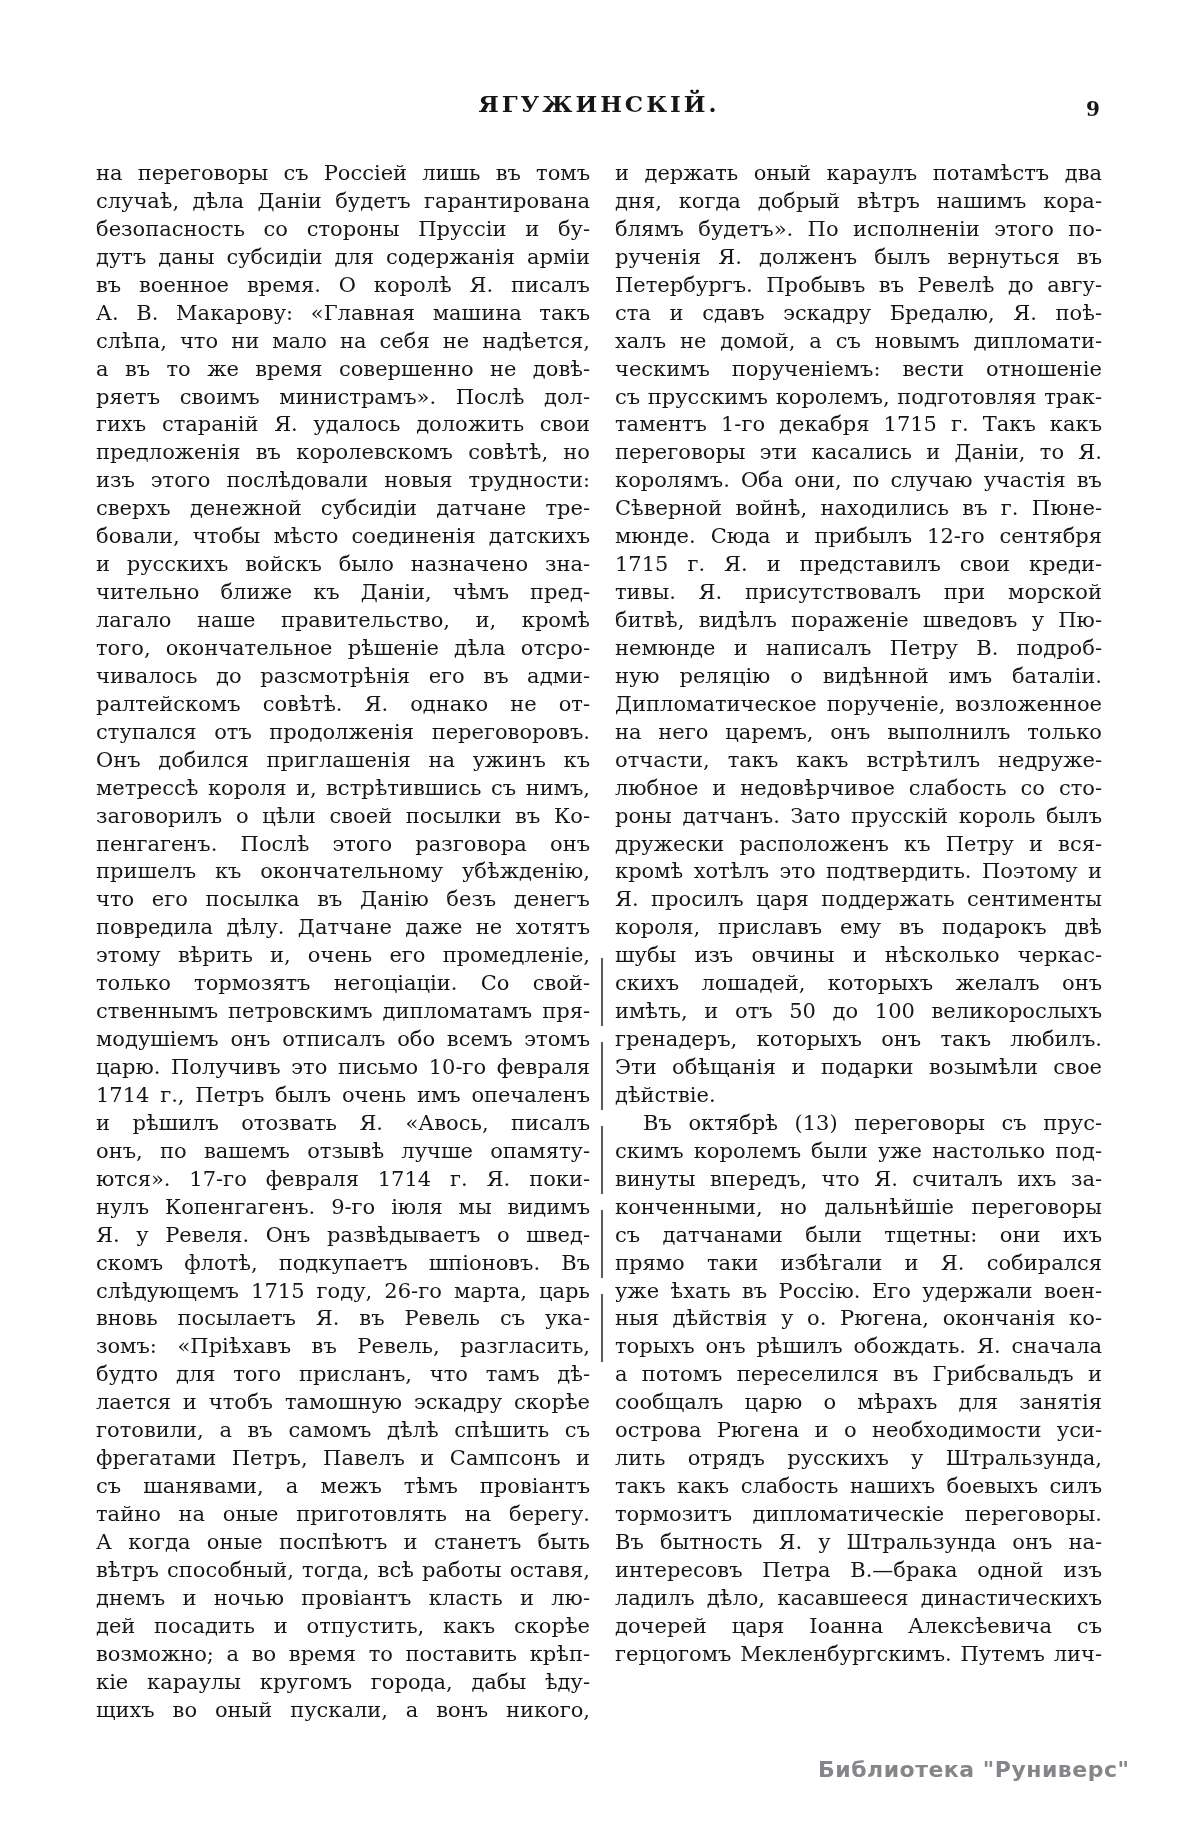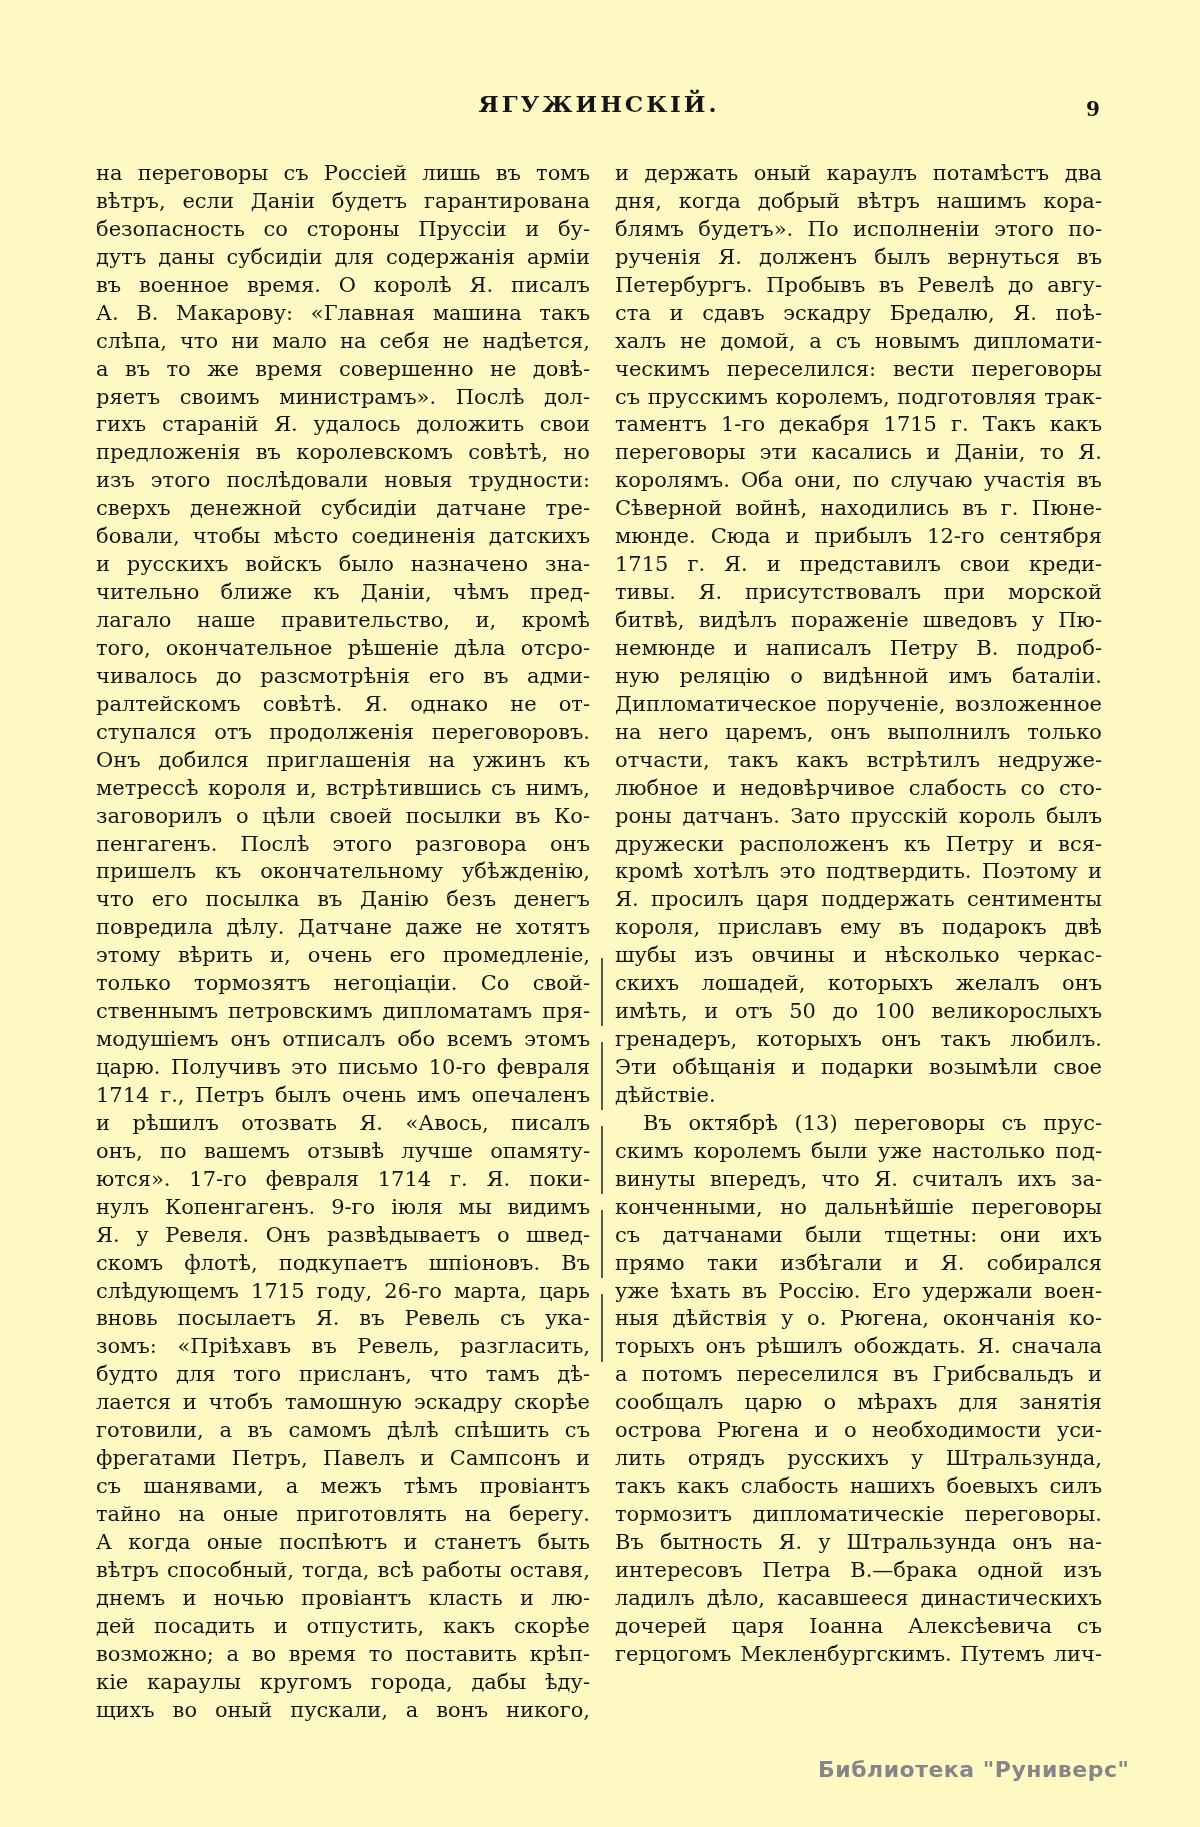--- a/index.html
+++ b/index.html
@@ -1,19 +1,19 @@
 <!DOCTYPE html>
 <html><head>
 <meta charset="utf-8">
 <style>
   html,body { margin:0; padding:0; background:#e8e8e8; }
   .page {
     position:relative;
     width:1200px; height:1827px;
-    background:#fef9c3;
+    background:#ffffff;
     font-family:"DejaVu Serif", serif;
     color:#161616;
     overflow:hidden;
     margin:0 auto;
   }
   .header-row { position:absolute; left:96px; top:90px; width:1006px; height:34px; }
   .running-title {
     position:absolute; left:0; right:0; top:0;
     text-align:center; font-weight:bold; font-size:23px; letter-spacing:3px;
   }
@@ -54,21 +54,21 @@
 <div class="page">
 
   <div class="header-row">
     <div class="running-title">ЯГУЖИНСКІЙ.</div>
     <div class="page-number">9</div>
   </div>
 
   <div class="columns">
     <div class="column left-col" id="col-left">
         <div class="line">на переговоры съ Россіей лишь въ томъ</div>
-        <div class="line">вѣтръ, если Даніи будетъ гарантирована</div>
+        <div class="line">случаѣ, дѣла Даніи будетъ гарантирована</div>
         <div class="line">безопасность со стороны Пруссіи и бу-</div>
         <div class="line">дутъ даны субсидіи для содержанія арміи</div>
         <div class="line">въ военное время. О королѣ Я. писалъ</div>
         <div class="line">А. В. Макарову: «Главная машина такъ</div>
         <div class="line">слѣпа, что ни мало на себя не надѣется,</div>
         <div class="line">а въ то же время совершенно не довѣ-</div>
         <div class="line">ряетъ своимъ министрамъ». Послѣ дол-</div>
         <div class="line">гихъ стараній Я. удалось доложить свои</div>
         <div class="line">предложенія въ королевскомъ совѣтѣ, но</div>
         <div class="line">изъ этого послѣдовали новыя трудности:</div>
@@ -118,21 +118,21 @@
         <div class="line">щихъ во оный пускали, а вонъ никого,</div>
       </div>
     <div class="column right-col" id="col-right">
         <div class="line">и держать оный караулъ потамѣстъ два</div>
         <div class="line">дня, когда добрый вѣтръ нашимъ кора-</div>
         <div class="line">блямъ будетъ». По исполненіи этого по-</div>
         <div class="line">рученія Я. долженъ былъ вернуться въ</div>
         <div class="line">Петербургъ. Пробывъ въ Ревелѣ до авгу-</div>
         <div class="line">ста и сдавъ эскадру Бредалю, Я. поѣ-</div>
         <div class="line">халъ не домой, а съ новымъ дипломати-</div>
-        <div class="line">ческимъ переселился: вести переговоры</div>
+        <div class="line">ческимъ порученіемъ: вести отношеніе</div>
         <div class="line">съ прусскимъ королемъ, подготовляя трак-</div>
         <div class="line">таментъ 1-го декабря 1715 г. Такъ какъ</div>
         <div class="line">переговоры эти касались и Даніи, то Я.</div>
         <div class="line">королямъ. Оба они, по случаю участія въ</div>
         <div class="line">Сѣверной войнѣ, находились въ г. Пюне-</div>
         <div class="line">мюнде. Сюда и прибылъ 12-го сентября</div>
         <div class="line">1715 г. Я. и представилъ свои креди-</div>
         <div class="line">тивы. Я. присутствовалъ при морской</div>
         <div class="line">битвѣ, видѣлъ пораженіе шведовъ у Пю-</div>
         <div class="line">немюнде и написалъ Петру В. подроб-</div>

